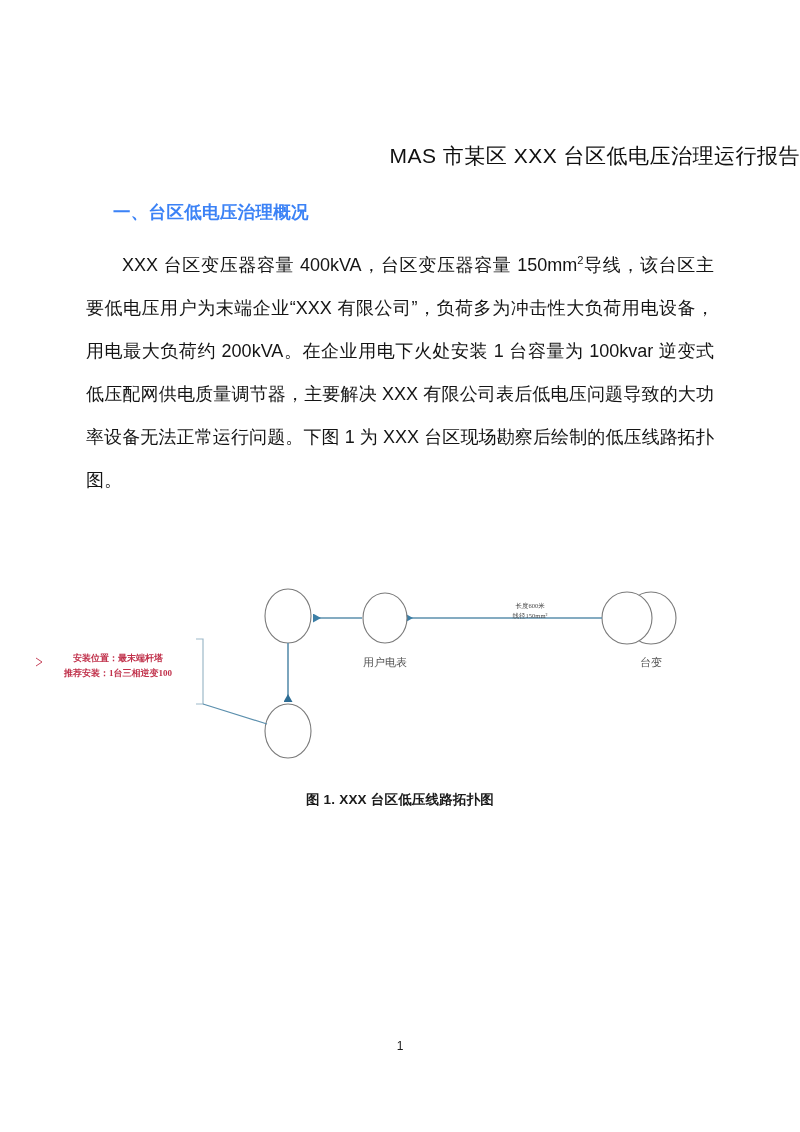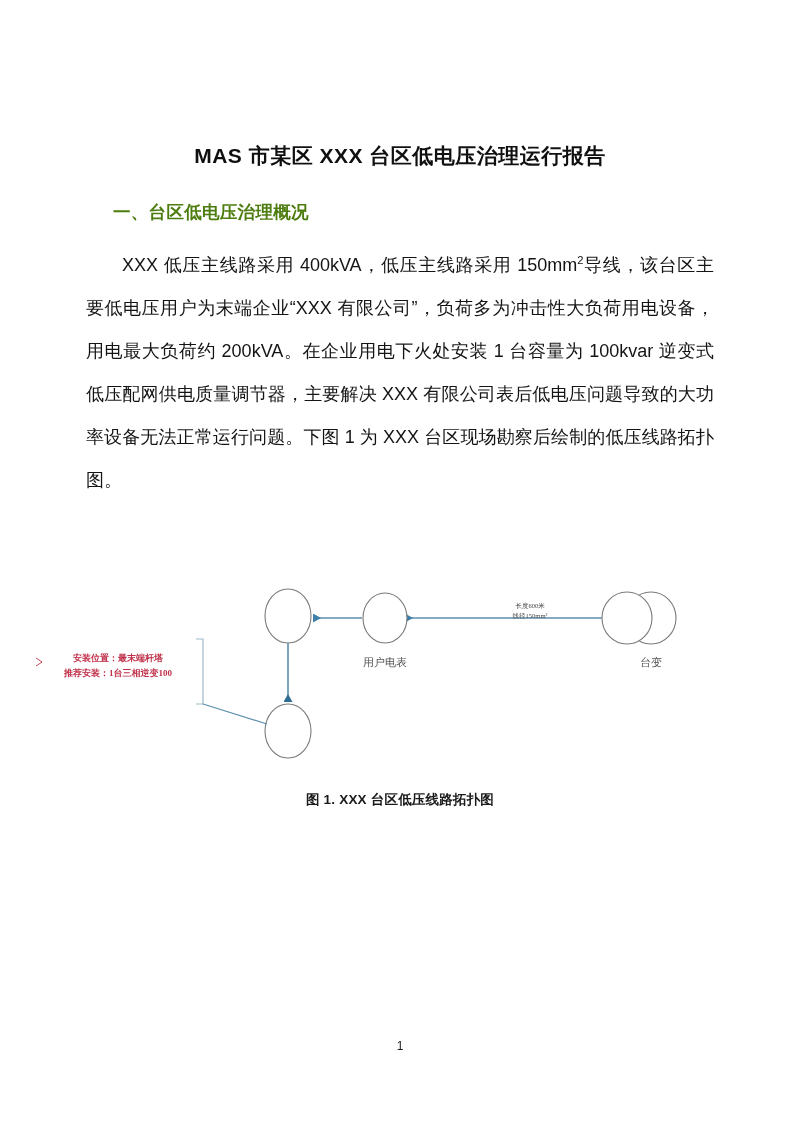--- a/index.html
+++ b/index.html
@@ -19,35 +19,35 @@
     overflow: hidden;
     box-sizing: border-box;
   }
 
   
   .doc-title {
     position: absolute;
     left: 0;
     right: 0;
     top: 142px;
-    text-align: center;
+    text-align: right;
     font-size: 21px;
-    font-weight: bold;
+    font-weight: normal;
     color: #101010;
     letter-spacing: 0.5px;
   }
 
   
   .section-heading {
     position: absolute;
     left: 113px;
     top: 200px;
     font-size: 17.5px;
     font-weight: bold;
-    color: #4d7c0f;
+    color: #3b82f6;
     letter-spacing: 0.3px;
   }
 
   
   .body-para {
     position: absolute;
     left: 86px;
     top: 244px;
     width: 628px;
     font-size: 18px;
@@ -120,21 +120,21 @@
 </style>
 </head>
 <body>
 
 <div class="page">
 
   <div class="doc-title">MAS 市某区 XXX 台区低电压治理运行报告</div>
 
   <div class="section-heading">一、台区低电压治理概况</div>
 
-  <div class="body-para"><span>XXX 低压主线路采用 400kVA，低压主线路采用 150mm</span><sup>2</sup><span>导线，该台区主要低电压用户为末端企业“XXX 有限公司”，负荷多为冲击性大负荷用电设备，用电最大负荷约 200kVA。在企业用电下火处安装 1 台容量为 100kvar 逆变式低压配网供电质量调节器，主要解决 XXX 有限公司表后低电压问题导致的大功率设备无法正常运行问题。下图 1 为 XXX 台区现场勘察后绘制的低压线路拓扑图。</span></div>
+  <div class="body-para"><span>XXX 台区变压器容量 400kVA，台区变压器容量 150mm</span><sup>2</sup><span>导线，该台区主要低电压用户为末端企业“XXX 有限公司”，负荷多为冲击性大负荷用电设备，用电最大负荷约 200kVA。在企业用电下火处安装 1 台容量为 100kvar 逆变式低压配网供电质量调节器，主要解决 XXX 有限公司表后低电压问题导致的大功率设备无法正常运行问题。下图 1 为 XXX 台区现场勘察后绘制的低压线路拓扑图。</span></div>
 
   <div class="figure-wrap">
     <svg class="figure-svg" viewBox="0 0 800 200">
       <defs>
         <marker id="arrowL" markerWidth="9" markerHeight="9" refX="8" refY="4.5" orient="auto" markerUnits="userSpaceOnUse">
           <path d="M8,0 L8,9 L0,4.5 z" fill="#3d7fa6"></path>
         </marker>
         <marker id="arrowD" markerWidth="9" markerHeight="9" refX="8" refY="4.5" orient="auto" markerUnits="userSpaceOnUse">
           <path d="M8,0 L8,9 L0,4.5 z" fill="#2e6d94"></path>
         </marker>

